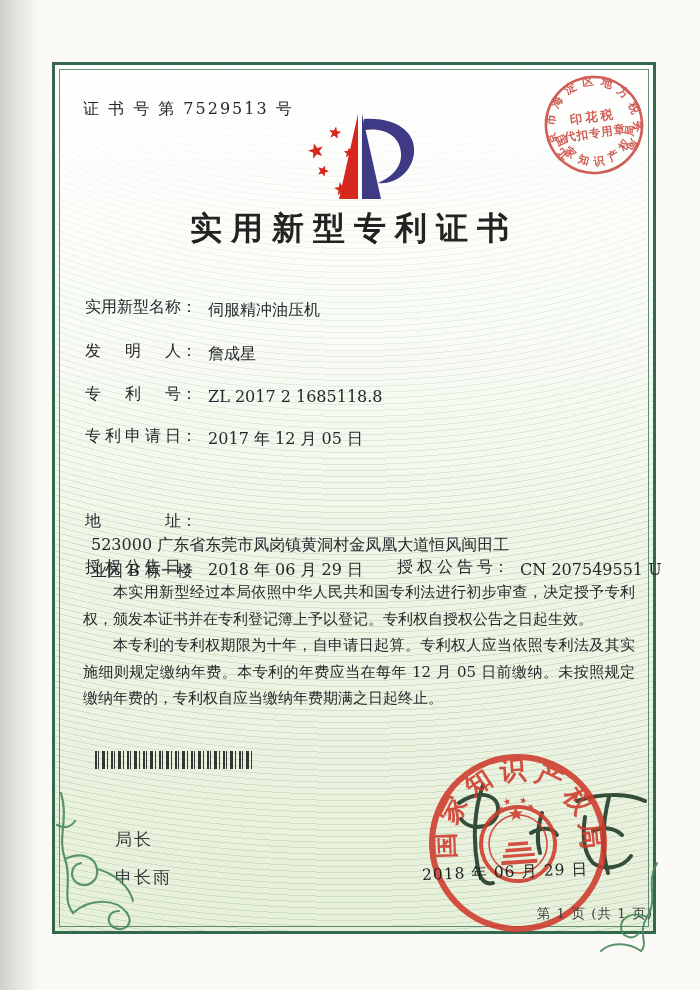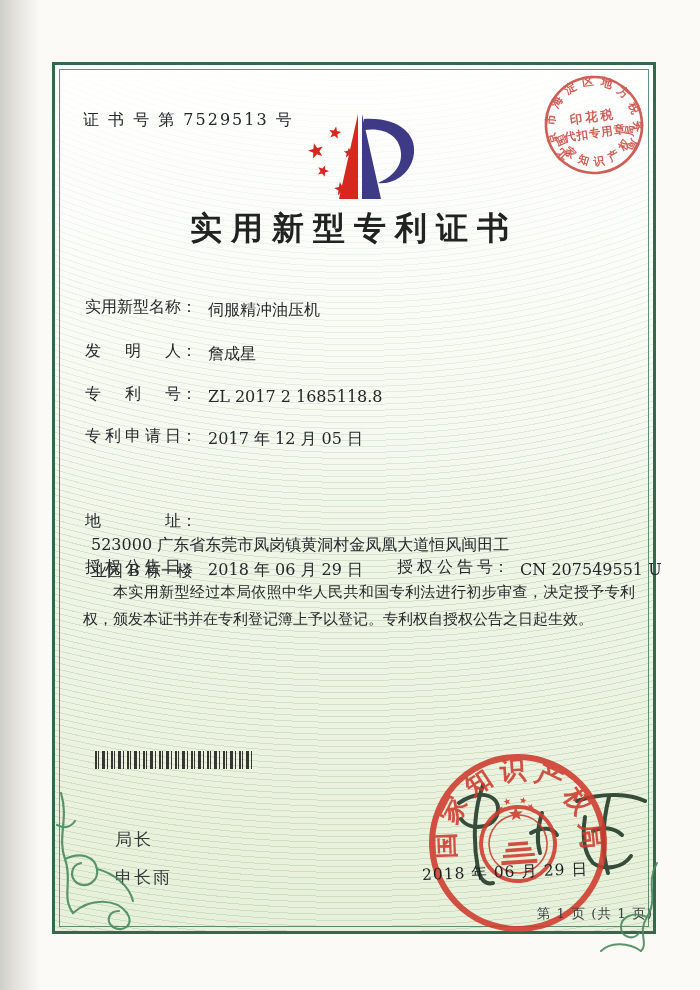--- a/index.html
+++ b/index.html
@@ -11,21 +11,21 @@
   
   #cert{position:absolute;left:52px;top:62px;width:598px;height:866px;
      border:3px solid #33684d;
      background:
        linear-gradient(180deg,rgba(255,255,255,.95) 0%,rgba(255,255,255,.55) 22%,rgba(255,255,255,0) 55%),
        repeating-radial-gradient(circle at 50% -620px,rgba(110,160,105,0) 0 5px,rgba(110,160,105,.22) 5px 6px),
        linear-gradient(180deg,#fbfcf6 0%,#f2f7ea 45%,#e7f0da 100%);}
   #cert-inner{position:absolute;left:4px;top:4px;right:4px;bottom:4px;
      border:1px solid rgba(51,104,77,.75);pointer-events:none;}
   .abs{position:absolute;}
-  #cert-no{left:28px;top:45px;font-size:16px;letter-spacing:2px;color:#23262a;}
+  #cert-no{left:28px;top:34px;font-size:16px;letter-spacing:2px;color:#23262a;}
   #logo{left:237px;top:44px;width:126px;height:98px;}
   #title{left:0;top:142px;width:100%;text-align:center;font-size:32px;font-weight:700;
      letter-spacing:9px;color:#202320;}
   .frow{left:30px;right:24px;font-size:16px;color:#25282c;}
   .flabel{display:inline-block;width:96px;text-align:justify;text-align-last:justify;
      text-justify:inter-character;vertical-align:top;}
   .fcolon{vertical-align:top;}
   .fvalue{margin-left:6px;vertical-align:top;display:inline-block;max-width:430px;line-height:26px;}
   .fpair2{position:absolute;left:312px;top:0;white-space:nowrap;}
   #paras{left:28px;top:514px;width:552px;font-size:15px;line-height:26.5px;
@@ -96,20 +96,21 @@
       <span class="flabel">授权公告日</span><span class="fcolon">：</span>
       <span class="fvalue">2018 年 06 月 29 日</span>
       <span class="fpair2">
         <span class="flabel">授权公告号</span><span class="fcolon">：</span>
         <span class="fvalue">CN 207549551 U</span>
       </span>
     </div>
 
     <div id="paras" class="abs">
       <p>本实用新型经过本局依照中华人民共和国专利法进行初步审查，决定授予专利权，颁发本证书并在专利登记簿上予以登记。专利权自授权公告之日起生效。</p>
+      <p>本专利的专利权期限为十年，自申请日起算。专利权人应当依照专利法及其实施细则规定缴纳年费。本专利的年费应当在每年 12 月 05 日前缴纳。未按照规定缴纳年费的，专利权自应当缴纳年费期满之日起终止。</p>
     </div>
 
     <div id="barcode" class="abs"></div>
 
     <div class="signer abs" style="top:744px">局长</div>
     <div class="signer abs" style="top:782px">申长雨</div>
 
     <svg id="sig" class="abs" viewBox="0 0 224 122">
       <g fill="none" stroke="#27402f" stroke-width="4" stroke-linecap="round" stroke-linejoin="round" opacity=".92">
         <path d="M40,12 C32,34 29,64 35,96 C37,106 42,112 50,110"></path>

